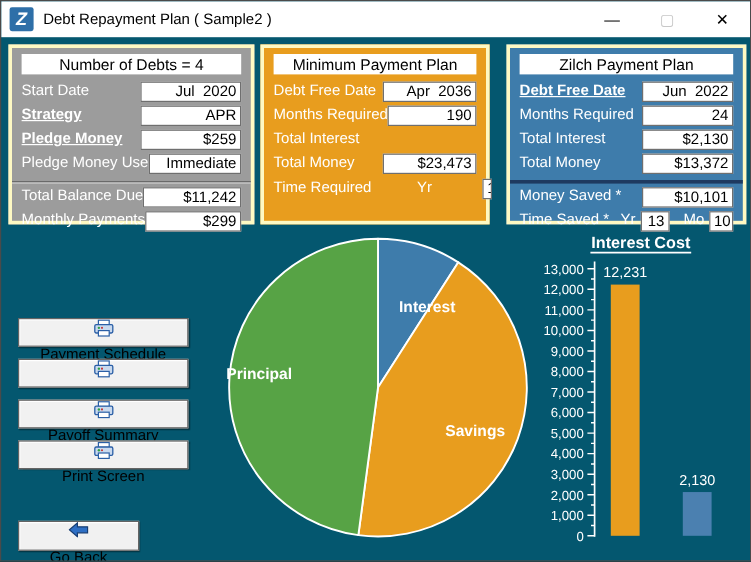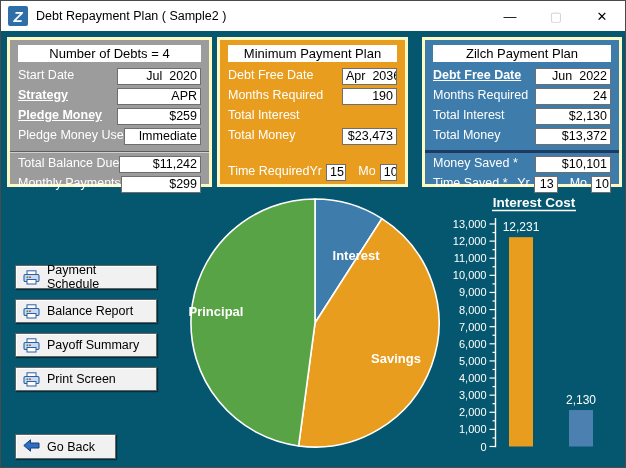--- a/index.html
+++ b/index.html
@@ -38,37 +38,37 @@
     font-size:13px; line-height:17px; margin-bottom:6px;
   }
   .row{ display:flex; align-items:flex-start; height:17px; margin-top:3px; }
   .row .lbl{ flex:1; color:#fff; font-size:12.5px; white-space:nowrap; }
   .lbl.emph{ font-weight:bold; text-decoration:underline; }
   .vbox{
     background:#fff; color:#000; border:1px solid #6F6F6F;
     height:17px; line-height:15px; font-size:12.5px; text-align:right;
     padding:0 3px; white-space:pre; overflow:hidden;
   }
-  .w84{ width:84px; } .w78{ width:55px; } .w76{ width:76px; }
+  .w84{ width:84px; } .w78{ width:78px; } .w76{ width:76px; }
   .sbox{ width:24px; text-align:right; }
   .sbox2{ width:20px; text-align:right; }
   .sublbl{ color:#fff; font-size:12.5px; margin:0 4px 0 0; }
   .divider{
     height:2px; margin:6px -8px 3px;
     border-top:1px solid #5E5E5E; border-bottom:1px solid #CFCFCF;
   }
   .divider-navy{ height:3px; background:#1E3A60; margin:5px -8px 3px; }
-  .time-row{ margin-top:19px; }
+  .time-row{ margin-top:4px;gap:38px; }
   
   .pbtn{
     position:absolute; left:14px; width:142px; height:24px;
     background:#F1F1F1; border:1px solid #646464;
     box-shadow: inset 1px 1px 0 #ffffff, 1px 1px 1px rgba(0,0,0,0.45);
     display:flex; align-items:center; gap:7px; padding:0 7px;
-    font-size:12.5px; color:#000; cursor:default;
+    font-size:12.5px; color:#000; cursor:default;flex-direction:column;
   }
   #btn-goback{ top:433px; width:101px; height:25px; }
   .btn-icon{ width:17px; height:15px; flex:0 0 auto; display:flex; }
   
   #pie-wrap{ position:absolute; left:185px; top:193px; width:258px; height:258px; }
   #bar-wrap{ position:absolute; left:440px; top:190px; width:186px; height:272px; }
   svg{ display:block; }
   svg text{ font-family:"Liberation Sans", sans-serif; }
 </style>
 </head>
@@ -188,21 +188,20 @@
   <div class="pbtn" style="top:298px">
     <span class="btn-icon">
       <svg width="17" height="15" viewBox="0 0 17 15">
         <rect x="4" y="0.8" width="9" height="4" fill="#fff" stroke="#2B5FA6" stroke-width="1"></rect>
         <rect x="1" y="4.5" width="15" height="7" rx="1.2" fill="#C9D9EE" stroke="#2B5FA6" stroke-width="1.1"></rect>
         <rect x="4" y="9.5" width="9" height="4.5" fill="#fff" stroke="#2B5FA6" stroke-width="1"></rect>
         <circle cx="4.4" cy="7.2" r="1" fill="#2EA043"></circle>
         <circle cx="7" cy="7.2" r="0.9" fill="#C43A3A"></circle>
       </svg>
     </span>
-    <span>Balance Report</span>
   </div>
   <div class="pbtn" style="top:332px">
     <span class="btn-icon">
       <svg width="17" height="15" viewBox="0 0 17 15">
         <rect x="4" y="0.8" width="9" height="4" fill="#fff" stroke="#2B5FA6" stroke-width="1"></rect>
         <rect x="1" y="4.5" width="15" height="7" rx="1.2" fill="#C9D9EE" stroke="#2B5FA6" stroke-width="1.1"></rect>
         <rect x="4" y="9.5" width="9" height="4.5" fill="#fff" stroke="#2B5FA6" stroke-width="1"></rect>
         <circle cx="4.4" cy="7.2" r="1" fill="#2EA043"></circle>
         <circle cx="7" cy="7.2" r="0.9" fill="#C43A3A"></circle>
       </svg>

